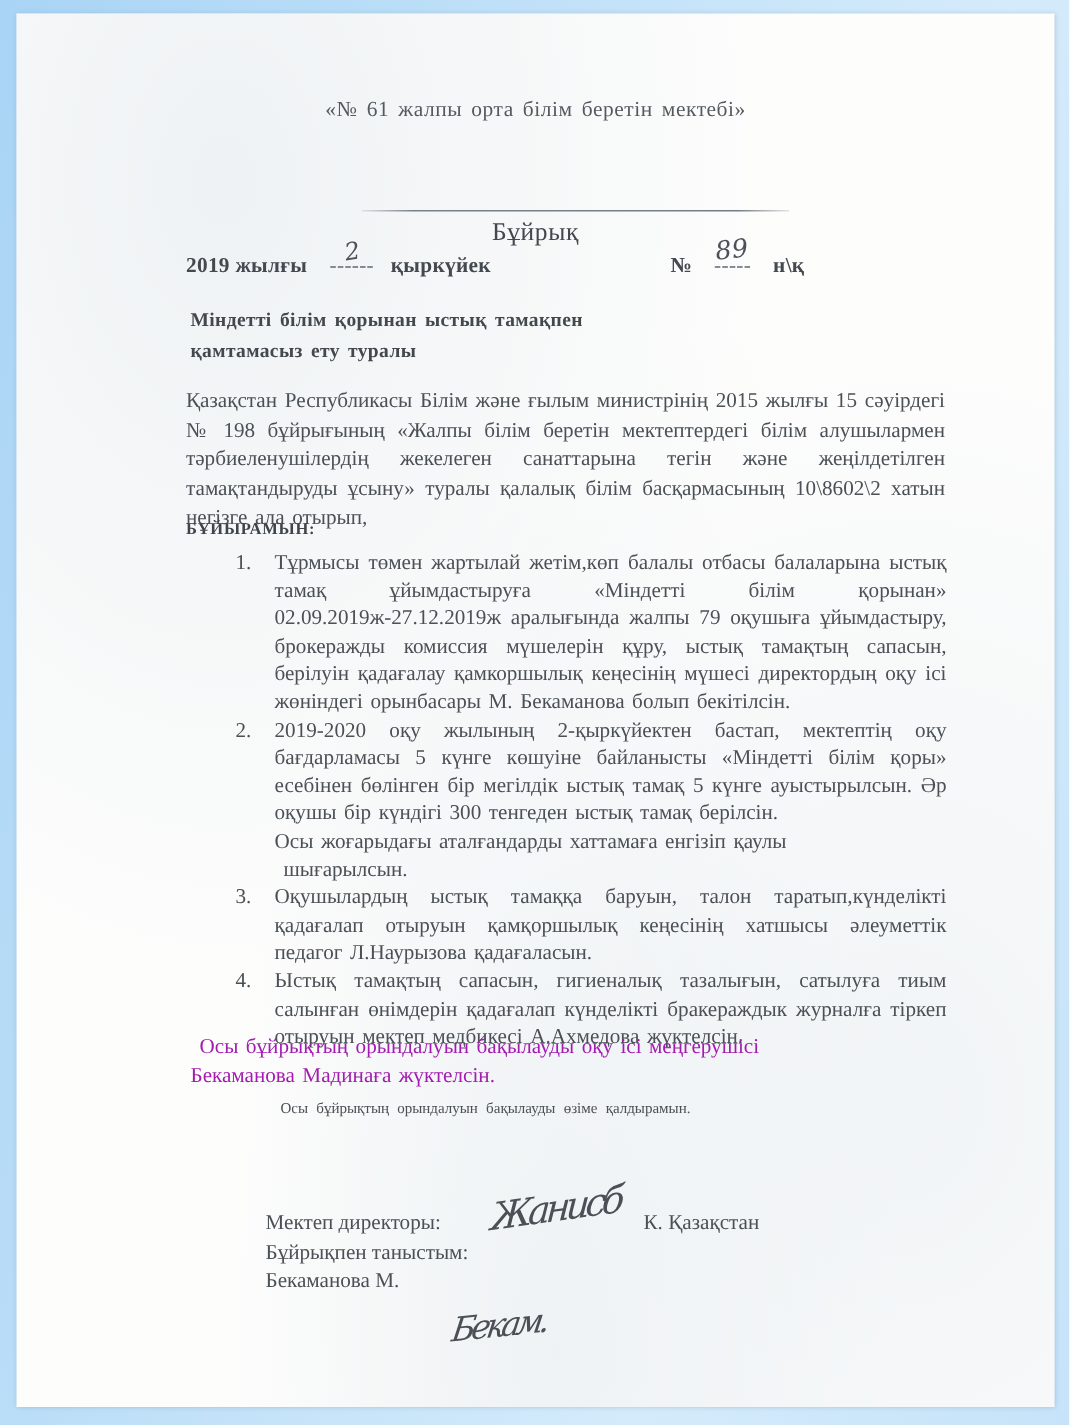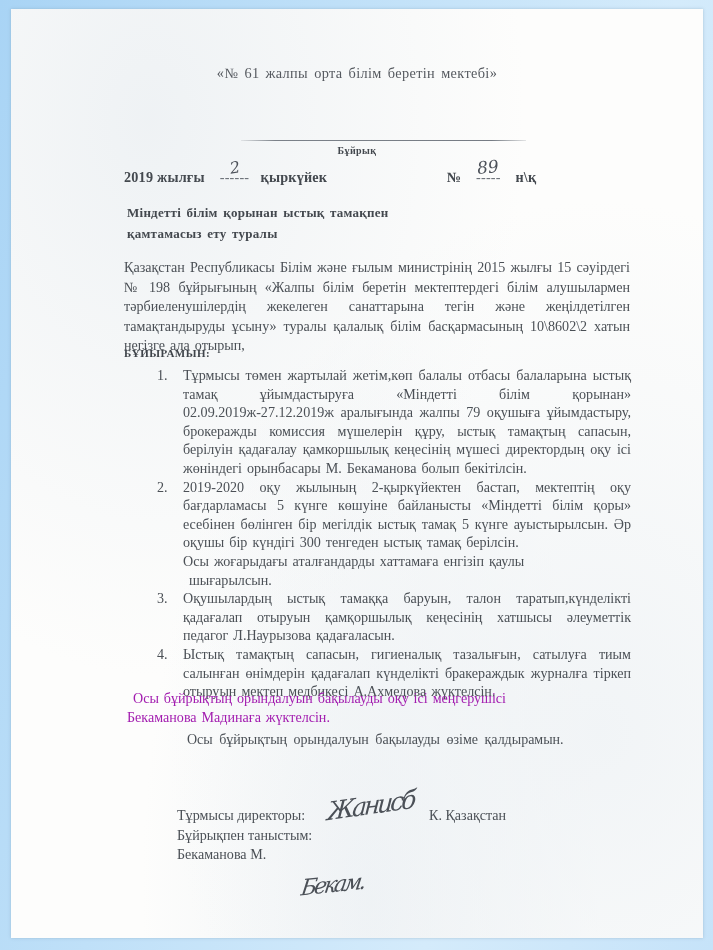--- a/index.html
+++ b/index.html
@@ -64,22 +64,22 @@
     height: 1px;
     background: linear-gradient(to right, rgba(120,126,134,0.15), #7b8189 12%, #767c84 88%, rgba(120,126,134,0.2));
   }
 
   .doc-kind {
     position: absolute;
     left: 0;
     top: 136px;
     width: 692px;
     text-align: center;
-    font-size: 10px;
-    font-weight: bold;
+    font-size: 17px;
+    font-weight: normal;
     letter-spacing: 0.4px;
     color: #43484e;
   }
 
   .date-row {
     position: absolute;
     left: 113px;
     top: 160px;
     width: 500px;
     font-size: 14.2px;
@@ -202,21 +202,21 @@
     word-spacing: 1.4px;
   }
   .closing-a span { display: block; }
   .closing-a span.l2 { margin-left: -6px; }
 
   .closing-b {
     position: absolute;
     left: 176px;
     top: 721px;
     width: 446px;
-    font-size: 14px;
+    font-size: 10px;
     line-height: 19px;
     color: #4b5056;
     word-spacing: 3px;
   }
 
   
   .sig-block {
     position: absolute;
     left: 166px;
     top: 797px;
@@ -302,21 +302,21 @@
 
       <div class="closing-a">
         <span>Осы бұйрықтың орындалуын  бақылауды оқу  ісі меңгерушісі</span>
         <span class="l2">Бекаманова Мадинаға  жүктелсін.</span>
       </div>
 
       <div class="closing-b">Осы бұйрықтың  орындалуын  бақылауды  өзіме  қалдырамын.</div>
 
       <div class="sig-block">
         <div class="sig-row">
-          <span class="sig-label">Тұрмысы директоры:</span>
+          <span class="sig-label">Мектеп директоры:</span>
           <span class="sig-name">К. Қазақстан</span>
           <span class="scribble director">Жанисб</span>
         </div>
         <div class="sig-row">
           <span class="sig-label">Бұйрықпен таныстым:</span>
         </div>
         <div class="sig-row">
           <span class="sig-label">Бекаманова М.</span>
           <span class="scribble deputy">Бекам.</span>
         </div>

